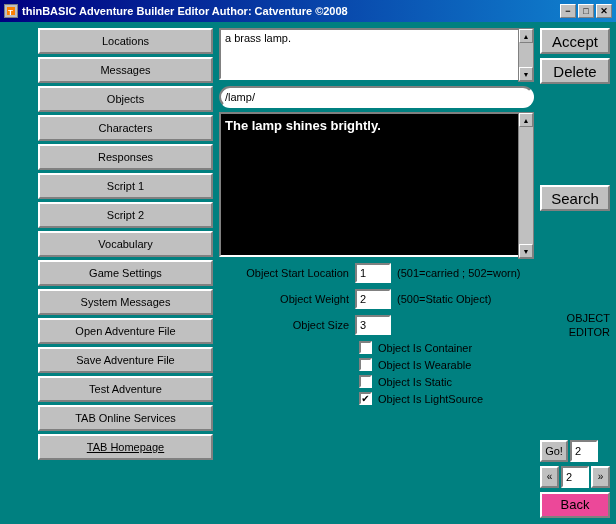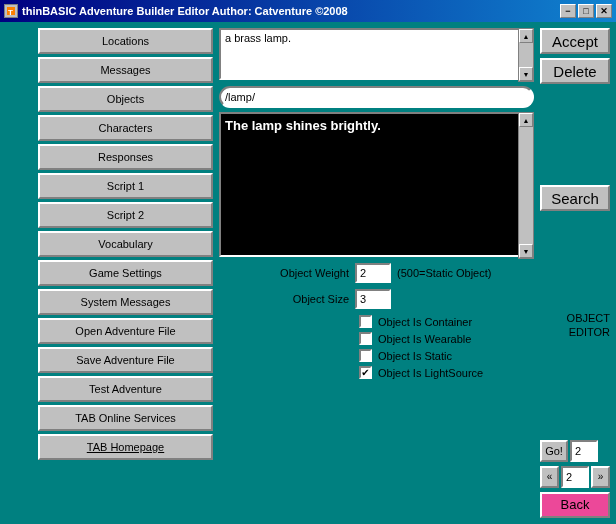--- a/index.html
+++ b/index.html
@@ -424,20 +424,25 @@
     <div class="textarea-wrapper">
       <textarea class="desc-textarea" style="padding-right: 18px;">The lamp shines brightly.</textarea>
       <div class="scrollbar-v">
         <div class="scroll-arrow">▲</div>
         <div class="scroll-track"></div>
         <div class="scroll-arrow">▼</div>
       </div>
     </div>
 
     <div class="fields-section">
+      <div class="field-row">
+        <span class="field-label">Object Start Location</span>
+        <input type="text" class="field-input" value="1" style="">
+        <span class="field-note">(501=carried ; 502=worn)</span>
+      </div>
       <div class="field-row">
         <span class="field-label">Object Weight</span>
         <input type="text" class="field-input" value="2" style="">
         <span class="field-note">(500=Static Object)</span>
       </div>
       <div class="field-row">
         <span class="field-label">Object Size</span>
         <input type="text" class="field-input" value="3" style="">
       </div>
     </div>

